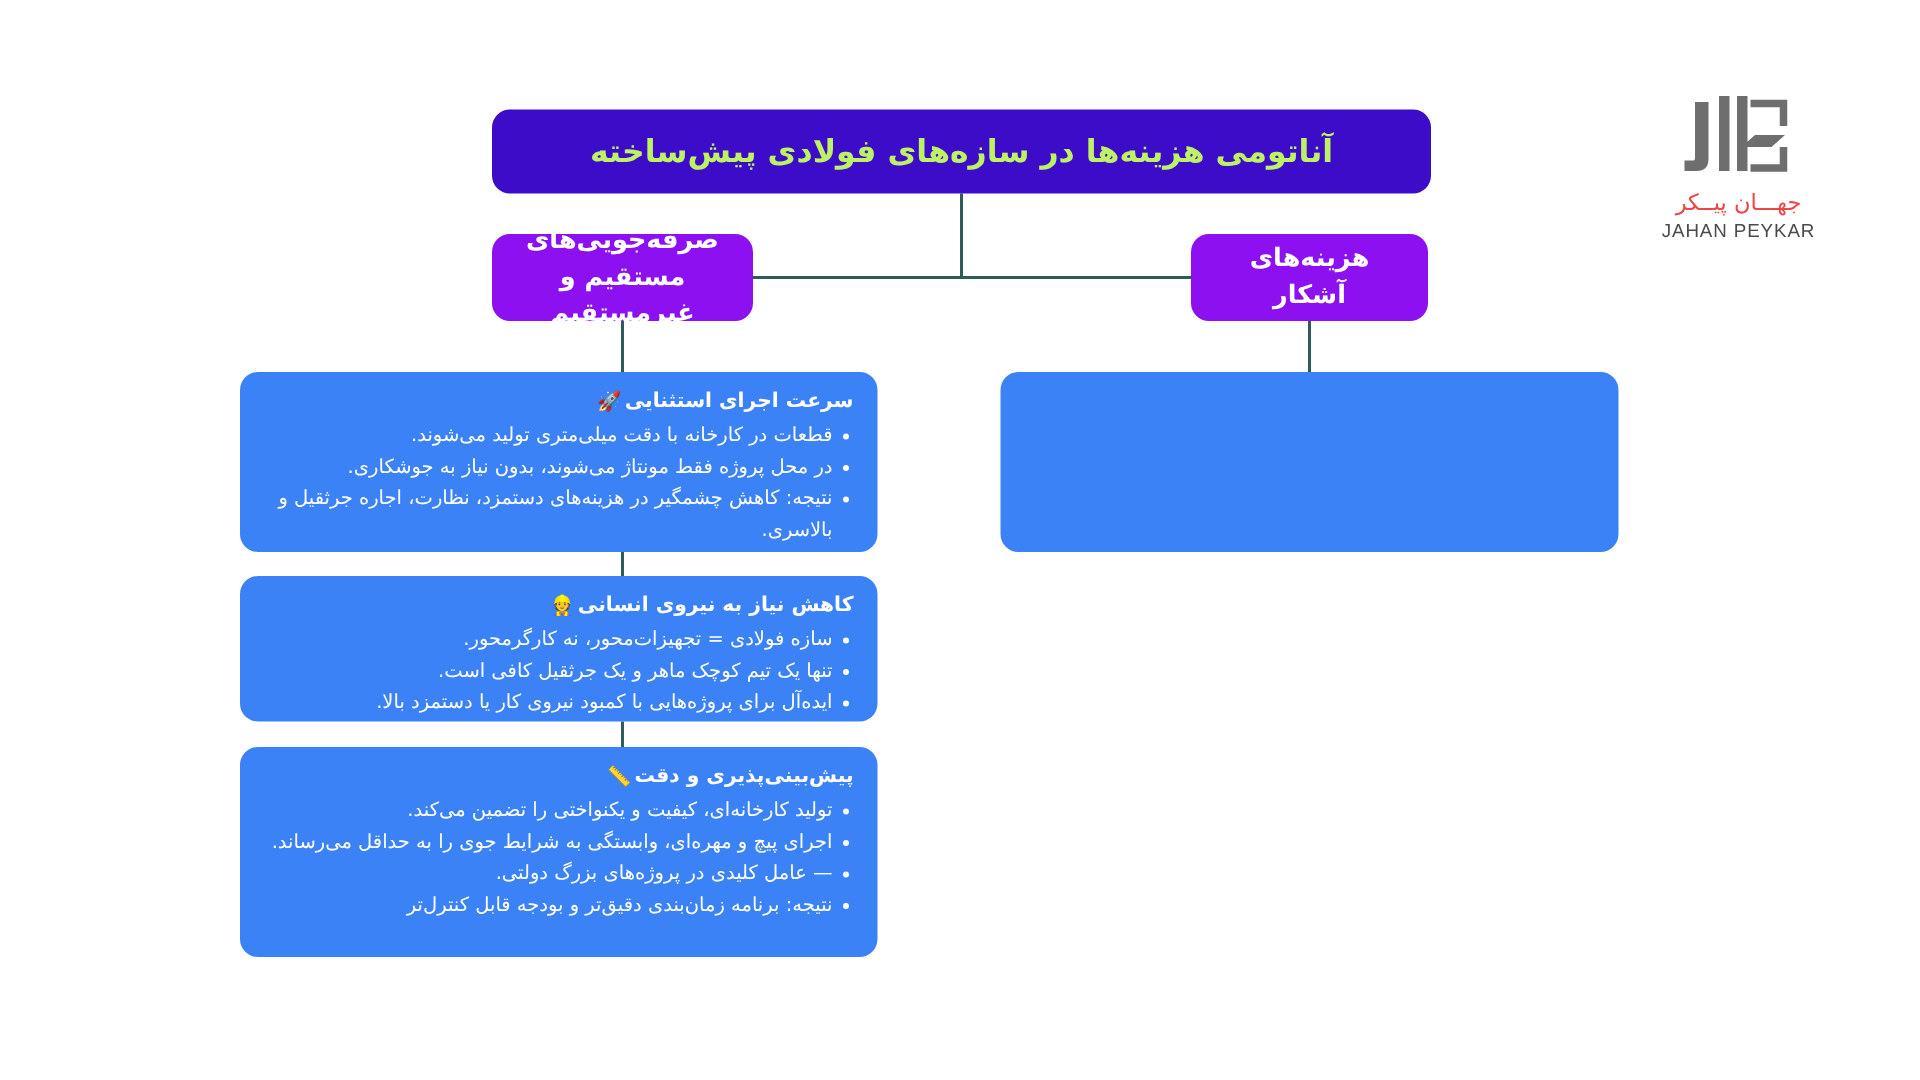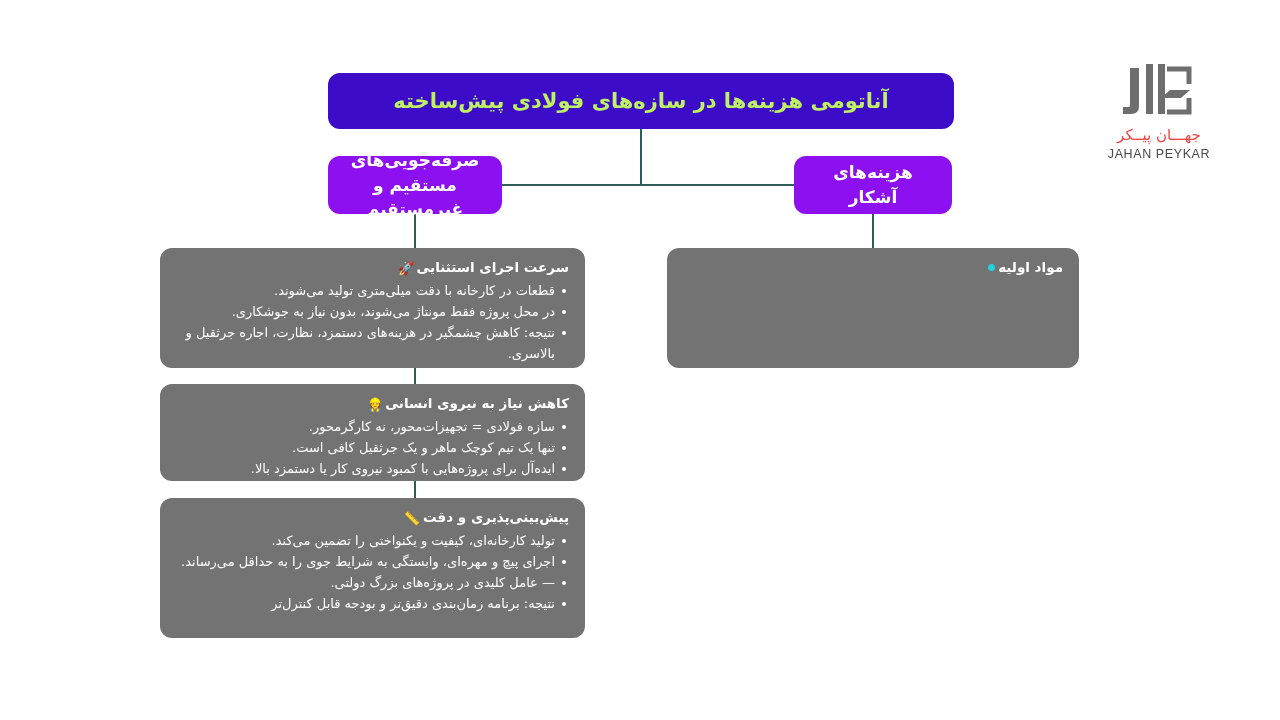--- a/index.html
+++ b/index.html
@@ -52,21 +52,21 @@
     font-weight:bold;
     line-height:1.45;
     text-align:center;
   }
   #node-savings{left:328px;top:156px;width:174px;height:58px;}
   #node-visible{left:794px;top:156px;width:158px;height:58px;}
 
   
   .card{
     position:absolute;
-    background:#737373;
+    background:#3b82f6;
     border-radius:12px;
     box-sizing:border-box;
     padding:9px 16px 11px 16px;
     color:#ffffff;
   }
   .card .head{
     font-size:13.5px;
     font-weight:bold;
     line-height:1.5;
     text-align:right;
@@ -196,23 +196,20 @@
     </span>
     <ul>
       <li>تولید کارخانه‌ای، کیفیت و یکنواختی را تضمین می‌کند.</li>
       <li>اجرای پیچ و مهره‌ای، وابستگی به شرایط جوی را به حداقل می‌رساند.</li>
       <li>— عامل کلیدی در پروژه‌های بزرگ دولتی.</li>
       <li>نتیجه: برنامه زمان‌بندی دقیق‌تر و بودجه قابل کنترل‌تر</li>
     </ul>
   </div>
 
   <div class="card" id="card-raw">
-    <span class="head">
-      <span>مواد اولیه</span><span class="dot"></span>
-    </span>
   </div>
 
   <div id="logo">
     <svg class="mark" viewBox="0 0 78 62">
       <g fill="#6e6e6e">
         <path d="M10 8 h9 v38 q0 8 -8 8 h-8 v-7 h6 q1 0 1 -2 z"></path>
         <path d="M26 4 h7 v50 h-7 z"></path>
         <path d="M38 4 h7 v50 h-7 z"></path>
       </g>
       <g fill="none" stroke="#6e6e6e" stroke-width="5">

